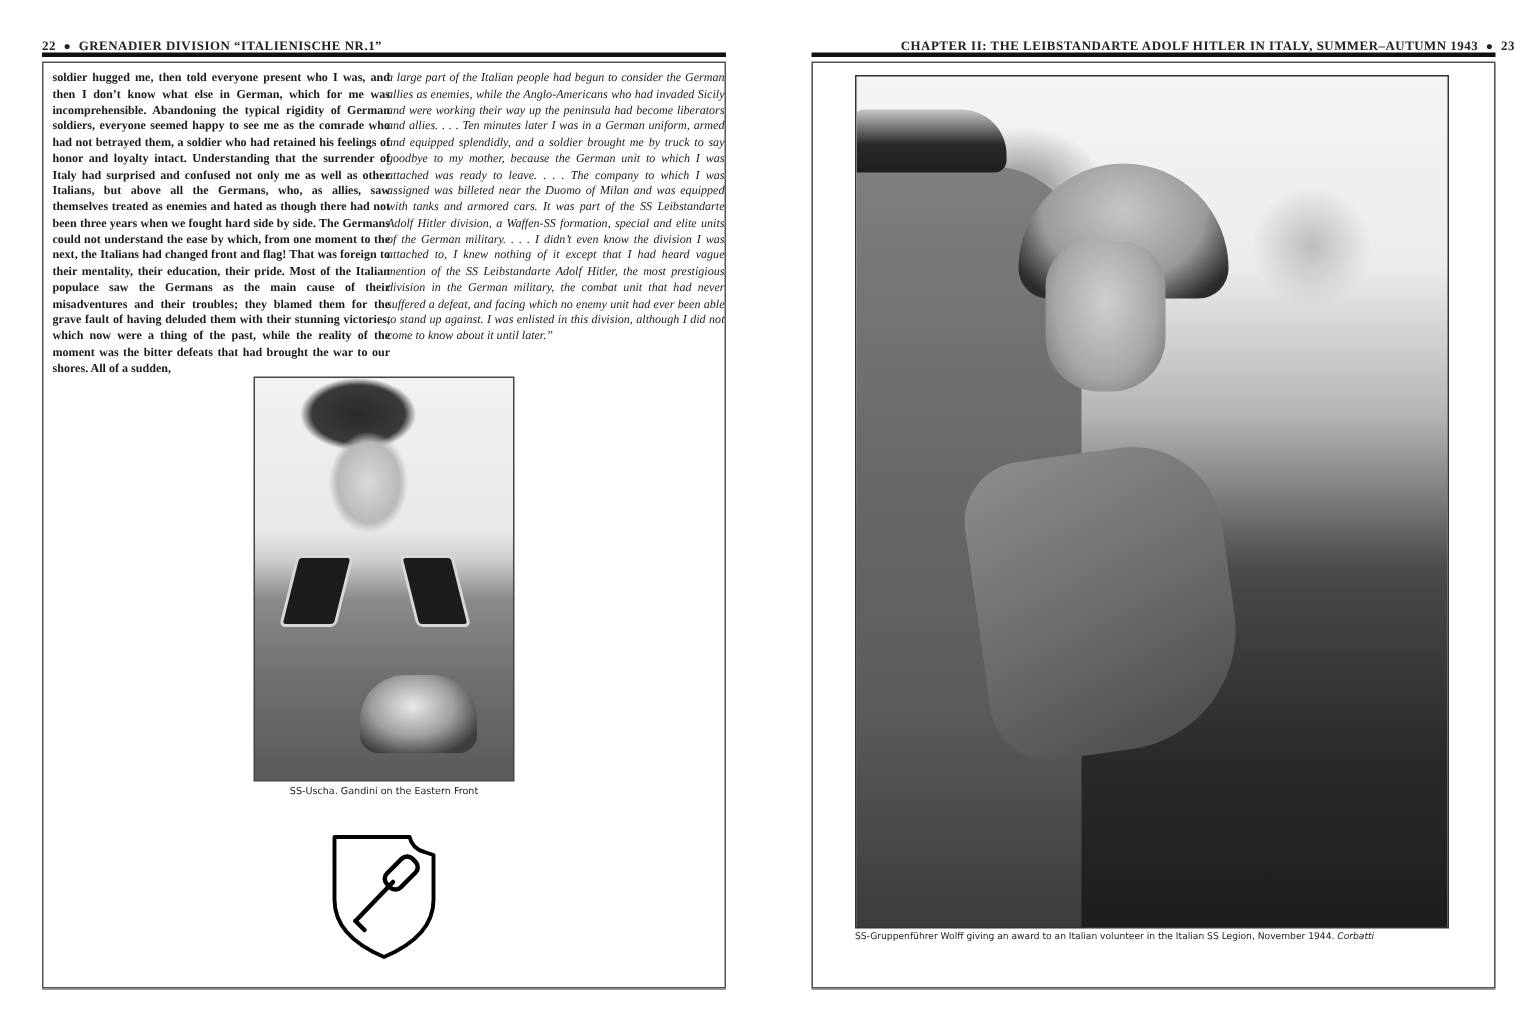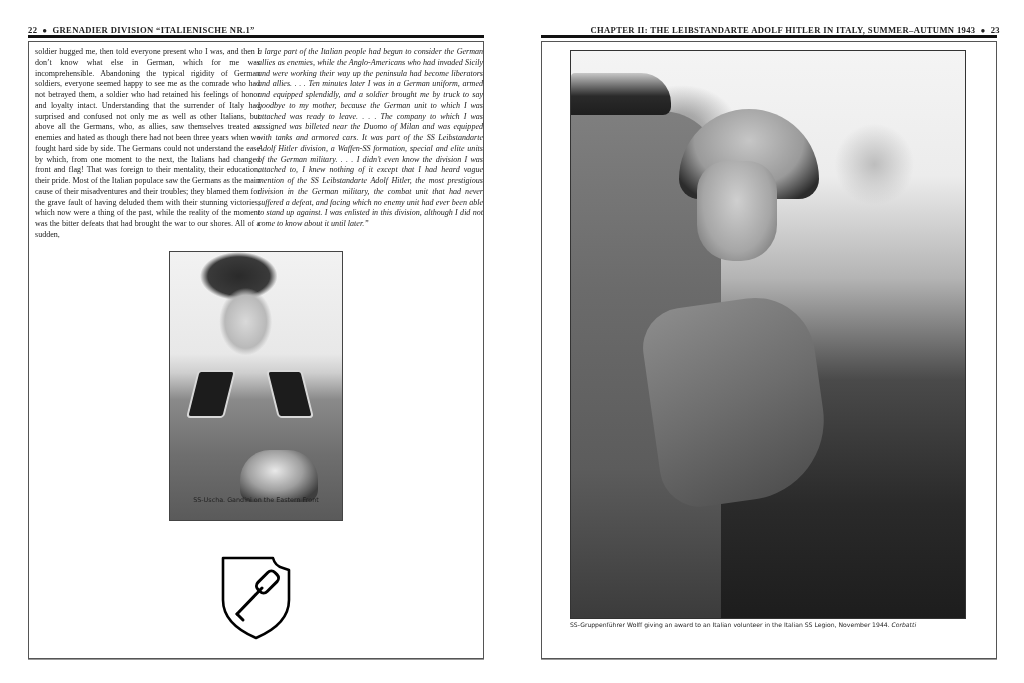--- a/index.html
+++ b/index.html
@@ -10,21 +10,21 @@
     .spread { position: relative; width: 1024px; height: 568px; }
 
     
     .running-head {
       position: absolute; top: 24px; height: 14px;
       font-family: "Liberation Serif", serif; font-weight: bold;
       font-size: 8.6px; letter-spacing: 0.35px; color: #222;
       white-space: nowrap; line-height: 12px;
     }
     .running-head.left { left: 28px; }
-    .running-head.right { right: 24px; text-align: left; }
+    .running-head.right { right: 14px; text-align: left; }
     .running-head .bullet { display: inline-block; margin: 0 5px; font-size: 8px; }
     .head-rule {
       position: absolute; top: 35px; height: 3px; background: #111;
     }
     .head-rule.left { left: 28px; width: 456px; }
     .head-rule.right { left: 541px; width: 456px; }
 
     
     .page-frame {
       position: absolute; top: 41px; height: 618px; border: 1px solid #555;
@@ -33,21 +33,21 @@
     }
     .page-frame.left { left: 28px; width: 456px; }
     .page-frame.right { left: 541px; width: 456px; }
 
     
     .text-col {
       position: absolute; top: 47px; width: 225px;
       font-size: 8.05px; line-height: 10.75px; text-align: justify;
       color: #1a1a1a; hyphens: auto;
     }
-    .text-col.c1 { left: 35px; }
+    .text-col.c1 { left: 35px; font-weight: bold; }
     .text-col.c2 { left: 258px; font-style: italic; }
 
     
     .photo-left {
       position: absolute; left: 169px; top: 251px; width: 174px; height: 270px;
       border: 1px solid #444; overflow: hidden;
       background:
         radial-gradient(ellipse 22% 18% at 44% 26%, #d9d9d9 0%, #b9b9b9 55%, transparent 70%),
         radial-gradient(ellipse 30% 12% at 40% 9%, #2a2a2a 0%, #3a3a3a 60%, transparent 75%),
         linear-gradient(180deg, #f2f2f2 0%, #e8e8e8 38%, #cfcfcf 45%, #8a8a8a 55%, #6f6f6f 75%, #5a5a5a 100%);
@@ -59,21 +59,21 @@
     .photo-left .collar-r {
       position: absolute; left: 102px; top: 118px; width: 36px; height: 48px;
       background: #1c1c1c; transform: skewX(14deg); border: 2px solid #d8d8d8; border-radius: 4px;
     }
     .photo-left .hands {
       position: absolute; left: 70px; top: 198px; width: 78px; height: 52px;
       background: radial-gradient(ellipse at 45% 40%, #e9e9e9 0%, #9f9f9f 45%, #3e3e3e 80%);
       border-radius: 30px 30px 12px 12px;
     }
     .caption-left {
-      position: absolute; left: 160px; top: 496px; width: 192px; text-align: center;
+      position: absolute; left: 160px; top: 523px; width: 192px; text-align: center;
       font-family: "DejaVu Sans", sans-serif; font-size: 6.4px; color: #222;
     }
 
     
     .emblem { position: absolute; left: 219px; top: 554px; width: 75px; height: 86px; }
 
     
     .photo-right {
       position: absolute; left: 570px; top: 50px; width: 396px; height: 569px;
       border: 1px solid #333; overflow: hidden;

